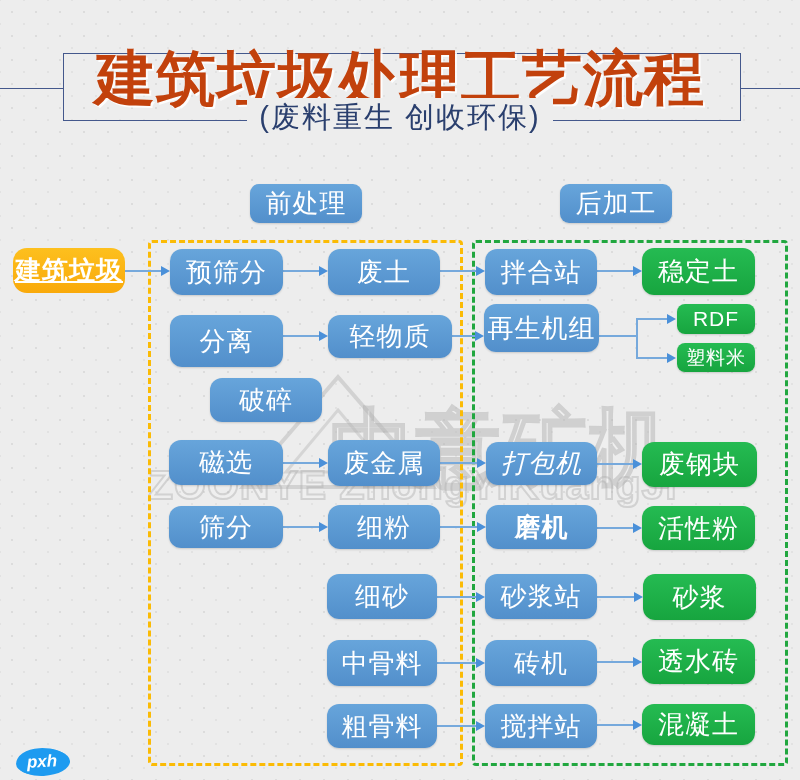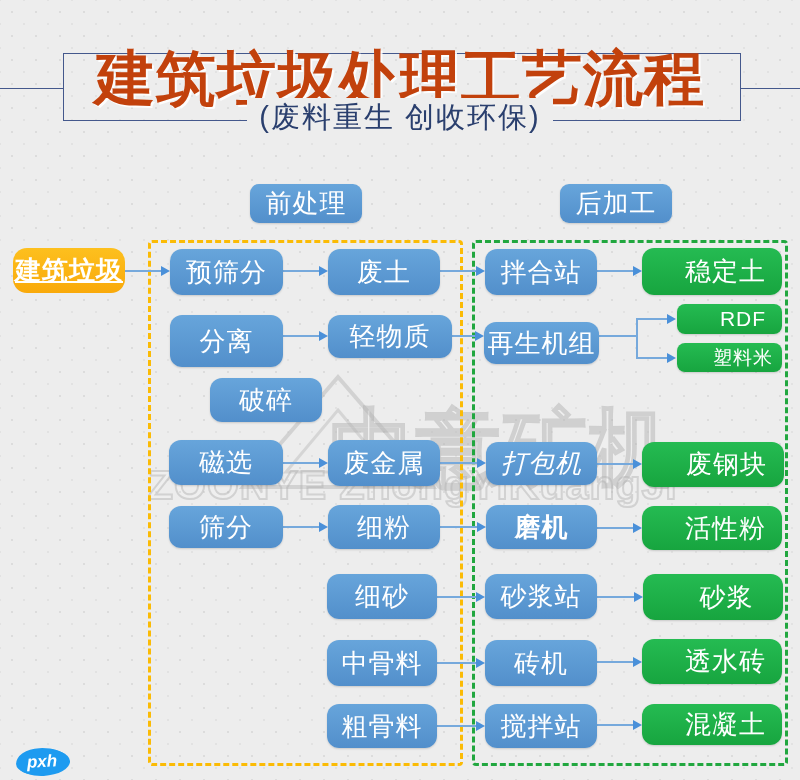--- a/index.html
+++ b/index.html
@@ -34,21 +34,21 @@
   .dash-frame{border-radius:4px;z-index:1;}
   .frame-yellow{left:148px;top:240px;width:309px;height:520px;border:3px dashed #fbbb05;}
   .frame-green{left:472px;top:240px;width:310px;height:520px;border:3px dashed #21a73f;}
   
   .node{
     display:flex;align-items:center;justify-content:center;
     color:#fff;font-size:26px;font-weight:500;border-radius:12px;
     z-index:4;white-space:nowrap;letter-spacing:1px;
   }
   .blue{background:linear-gradient(#67a5db,#528fcb);box-shadow:0 1px 2px rgba(0,0,0,.15);}
-  .green{background:linear-gradient(#25bb52,#17a53f);box-shadow:0 1px 2px rgba(0,0,0,.15);padding-left:27px;}
+  .green{background:linear-gradient(#25bb52,#17a53f);box-shadow:0 1px 2px rgba(0,0,0,.15);}
   .orange{background:linear-gradient(#fdc01e,#f9a90a);font-weight:700;border-radius:14px;text-decoration:underline;}
   .hdr{border-radius:9px;}
   
   .al{height:0;border-top:2px solid #76a9dc;z-index:2;}
   .av{width:0;border-left:2px solid #76a9dc;z-index:2;}
   .ah{width:0;height:0;border-left:9px solid #4a90d9;border-top:5px solid transparent;border-bottom:5px solid transparent;z-index:2;}
   
   .wm{z-index:1;pointer-events:none;}
   .wm-cn{
     left:330px;top:392px;font-size:84px;font-weight:700;letter-spacing:2px;
@@ -104,21 +104,21 @@
 
 <div class="abs node blue" style="left:328px;top:249px;width:112px;height:46px;">废土</div>
 <div class="abs node blue" style="left:328px;top:315px;width:124px;height:43px;">轻物质</div>
 <div class="abs node blue" style="left:328px;top:440px;width:112px;height:46px;">废金属</div>
 <div class="abs node blue" style="left:328px;top:505px;width:112px;height:44px;">细粉</div>
 <div class="abs node blue" style="left:327px;top:574px;width:110px;height:45px;">细砂</div>
 <div class="abs node blue" style="left:327px;top:640px;width:110px;height:46px;">中骨料</div>
 <div class="abs node blue" style="left:327px;top:704px;width:110px;height:44px;">粗骨料</div>
 
 <div class="abs node blue" style="left:485px;top:249px;width:112px;height:46px;">拌合站</div>
-<div class="abs node blue" style="left:484px;top:322px;width:115px;height:42px;text-align:center;">再生机组</div>
+<div class="abs node blue" style="left:484px;top:304px;width:115px;height:48px;text-align:center;">再生机组</div>
 <div class="abs node blue" style="left:486px;top:442px;width:111px;height:43px;font-style:italic;">打包机</div>
 <div class="abs node blue" style="left:486px;top:505px;width:111px;height:44px;font-weight:bold;">磨机</div>
 <div class="abs node blue" style="left:485px;top:574px;width:112px;height:45px;">砂浆站</div>
 <div class="abs node blue" style="left:485px;top:640px;width:112px;height:46px;">砖机</div>
 <div class="abs node blue" style="left:485px;top:704px;width:112px;height:44px;">搅拌站</div>
 
 <div class="abs node green" style="left:642px;top:248px;width:113px;height:47px;">稳定土</div>
 <div class="abs node green" style="left:677px;top:304px;width:78px;height:30px;font-size:21px;border-radius:8px;">RDF</div>
 <div class="abs node green" style="left:677px;top:343px;width:78px;height:29px;font-size:19px;border-radius:8px;">塑料米</div>
 <div class="abs node green" style="left:642px;top:442px;width:115px;height:45px;">废钢块</div>

